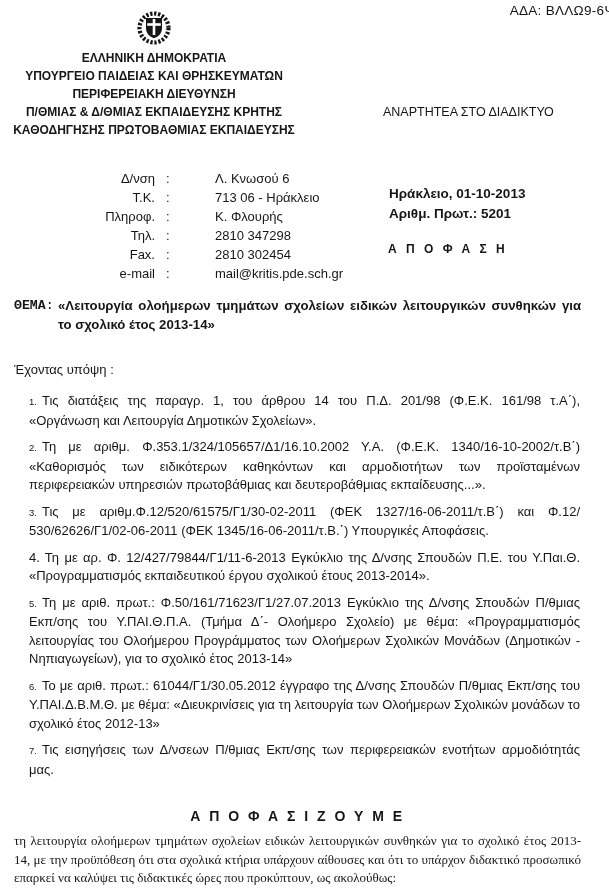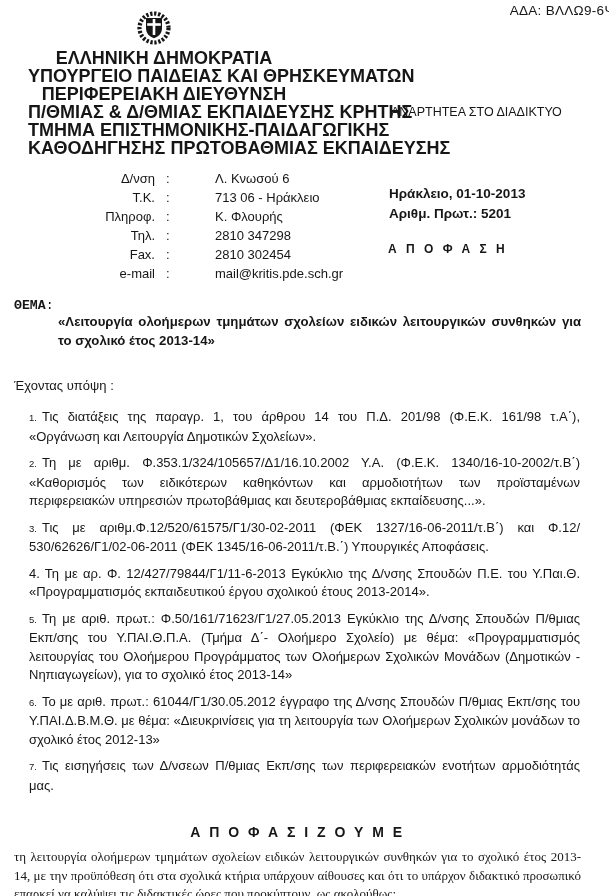--- a/index.html
+++ b/index.html
@@ -24,29 +24,28 @@
   .left-col {
     position: absolute;
     top: 11px;
     left: 8px;
     width: 292px;
     text-align: center;
   }
   .logo { height: 34px; margin-bottom: 4px; }
   .agency-line {
     font-weight: bold;
-    font-size: 18px;
+    font-size: 12px;
     line-height: 18px;
     white-space: nowrap;
-    margin-left: 20px;
   }
   .publish-note {
     position: absolute;
     top: 105px;
-    left: 391px;
+    left: 383px;
     font-size: 12.5px;
     white-space: nowrap;
   }
   .contact {
     position: absolute;
     top: 169px;
     left: 0;
     width: 330px;
     font-size: 13px;
     padding-left: 48px;
@@ -75,21 +74,21 @@
     position: absolute;
     top: 296px;
     left: 14px;
     width: 567px;
     font-size: 13px;
     line-height: 19px;
   }
   .subject { display: flex; font-weight: bold; font-size: 13.2px; }
   .subj-head { flex: 0 0 44px; white-space: nowrap; font-family: Liberation Mono, monospace; }
   .subj-head .colon { font-weight: normal; }
-  .subj-text { flex: 1; text-align: justify; margin-top: 16px; }
+  .subj-text { flex: 1; text-align: justify; }
   .having { margin-top: 26px; }
   .items { margin-top: 13px; padding-left: 15px; padding-right: 1px; }
   .item { text-align: justify; line-height: 18.5px; margin-bottom: 8px; }
   .item .num { margin-right: 5px; }
   .item .num.small { font-size: 9.5px; }
   .decide {
     margin-top: 28px;
     text-align: center;
     font-weight: bold;
     font-size: 14px;
@@ -110,21 +109,20 @@
         <circle cx="19" cy="17" r="14.5" fill="none" stroke="#161616" stroke-width="4.2" stroke-dasharray="2.3 1.7"></circle>
         <path d="M11 7 h16 v10 c0 5.6 -3.6 8.7 -8 10.2 c-4.4 -1.5 -8 -4.6 -8 -10.2 z" fill="#161616"></path>
         <rect x="17.7" y="8" width="2.6" height="16" fill="#ffffff"></rect>
         <rect x="12.2" y="12.2" width="13.6" height="2.6" fill="#ffffff"></rect>
       </svg>
     </div>
     <div class="agency-line">ΕΛΛΗΝΙΚΗ ΔΗΜΟΚΡΑΤΙΑ</div>
     <div class="agency-line">ΥΠΟΥΡΓΕΙΟ  ΠΑΙΔΕΙΑΣ ΚΑΙ ΘΡΗΣΚΕΥΜΑΤΩΝ</div>
     <div class="agency-line">ΠΕΡΙΦΕΡΕΙΑΚΗ ΔΙΕΥΘΥΝΣΗ</div>
     <div class="agency-line">Π/ΘΜΙΑΣ &amp; Δ/ΘΜΙΑΣ ΕΚΠΑΙΔΕΥΣΗΣ ΚΡΗΤΗΣ</div>
-    <div class="agency-line">ΤΜΗΜΑ ΕΠΙΣΤΗΜΟΝΙΚΗΣ-ΠΑΙΔΑΓΩΓΙΚΗΣ</div>
     <div class="agency-line">ΚΑΘΟΔΗΓΗΣΗΣ ΠΡΩΤΟΒΑΘΜΙΑΣ ΕΚΠΑΙΔΕΥΣΗΣ</div>
   </div>
 
   <div class="publish-note">ΑΝΑΡΤΗΤΕΑ ΣΤΟ ΔΙΑΔΙΚΤΥΟ</div>
 
   <div class="contact">
     <div class="c-row">
       <span class="c-label">Δ/νση</span>
       <span class="c-colon">:</span>
       <span class="c-value">Λ. Κνωσού 6</span>
@@ -170,21 +168,21 @@
       <span class="subj-text">«Λειτουργία ολοήμερων τμημάτων σχολείων ειδικών λειτουργικών συνθηκών για το σχολικό έτος 2013-14»</span>
     </div>
 
     <div class="having">Έχοντας υπόψη :</div>
 
     <div class="items">
       <div class="item"><span class="num small">1.</span><span class="itxt">Τις διατάξεις της παραγρ. 1, του άρθρου 14 του Π.Δ. 201/98 (Φ.Ε.Κ. 161/98 τ.Α΄), «Οργάνωση και Λειτουργία Δημοτικών Σχολείων».</span></div>
       <div class="item"><span class="num small">2.</span><span class="itxt">Τη με αριθμ. Φ.353.1/324/105657/Δ1/16.10.2002 Υ.Α. (Φ.Ε.Κ. 1340/16-10-2002/τ.Β΄) «Καθορισμός των ειδικότερων καθηκόντων και αρμοδιοτήτων των προϊσταμένων περιφερειακών υπηρεσιών πρωτοβάθμιας και δευτεροβάθμιας εκπαίδευσης...».</span></div>
       <div class="item"><span class="num small">3.</span><span class="itxt">Τις με αριθμ.Φ.12/520/61575/Γ1/30-02-2011 (ΦΕΚ 1327/16-06-2011/τ.Β΄) και Φ.12/ 530/62626/Γ1/02-06-2011 (ΦΕΚ 1345/16-06-2011/τ.Β.΄) Υπουργικές Αποφάσεις.</span></div>
       <div class="item"><span class="num">4.</span><span class="itxt">Τη με αρ. Φ. 12/427/79844/Γ1/11-6-2013 Εγκύκλιο της Δ/νσης Σπουδών Π.Ε. του Υ.Παι.Θ. «Προγραμματισμός εκπαιδευτικού έργου σχολικού έτους 2013-2014».</span></div>
-      <div class="item"><span class="num small">5.</span><span class="itxt">Τη με αριθ. πρωτ.: Φ.50/161/71623/Γ1/27.05.2013 Εγκύκλιο της Δ/νσης Σπουδών Π/θμιας Εκπ/σης του Υ.ΠΑΙ.Θ.Π.Α. (Τμήμα Δ΄- Ολοήμερο Σχολείο) με θέμα: «Προγραμματισμός λειτουργίας του Ολοήμερου Προγράμματος των Ολοήμερων Σχολικών Μονάδων (Δημοτικών - Νηπιαγωγείων), για το σχολικό έτος 2013-14»</span></div>
+      <div class="item"><span class="num small">5.</span><span class="itxt">Τη με αριθ. πρωτ.: Φ.50/161/71623/Γ1/27.07.2013 Εγκύκλιο της Δ/νσης Σπουδών Π/θμιας Εκπ/σης του Υ.ΠΑΙ.Θ.Π.Α. (Τμήμα Δ΄- Ολοήμερο Σχολείο) με θέμα: «Προγραμματισμός λειτουργίας του Ολοήμερου Προγράμματος των Ολοήμερων Σχολικών Μονάδων (Δημοτικών - Νηπιαγωγείων), για το σχολικό έτος 2013-14»</span></div>
       <div class="item"><span class="num small">6.</span><span class="itxt">Το με αριθ. πρωτ.: 61044/Γ1/30.05.2012 έγγραφο της Δ/νσης Σπουδών Π/θμιας Εκπ/σης του Υ.ΠΑΙ.Δ.Β.Μ.Θ. με θέμα: «Διευκρινίσεις για τη λειτουργία των Ολοήμερων Σχολικών μονάδων το σχολικό έτος 2012-13»</span></div>
       <div class="item"><span class="num small">7.</span><span class="itxt">Τις εισηγήσεις των Δ/νσεων Π/θμιας Εκπ/σης των περιφερειακών ενοτήτων αρμοδιότητάς μας.</span></div>
     </div>
 
     <div class="decide">Α Π Ο Φ Α Σ Ι Ζ Ο Υ Μ Ε</div>
 
     <p class="closing">τη λειτουργία ολοήμερων τμημάτων σχολείων ειδικών λειτουργικών συνθηκών για το σχολικό έτος 2013-14, με την προϋπόθεση ότι στα σχολικά κτήρια υπάρχουν αίθουσες και ότι το υπάρχον διδακτικό προσωπικό επαρκεί να καλύψει τις διδακτικές ώρες που προκύπτουν, ως ακολούθως:</p>
 
   </div>
 

